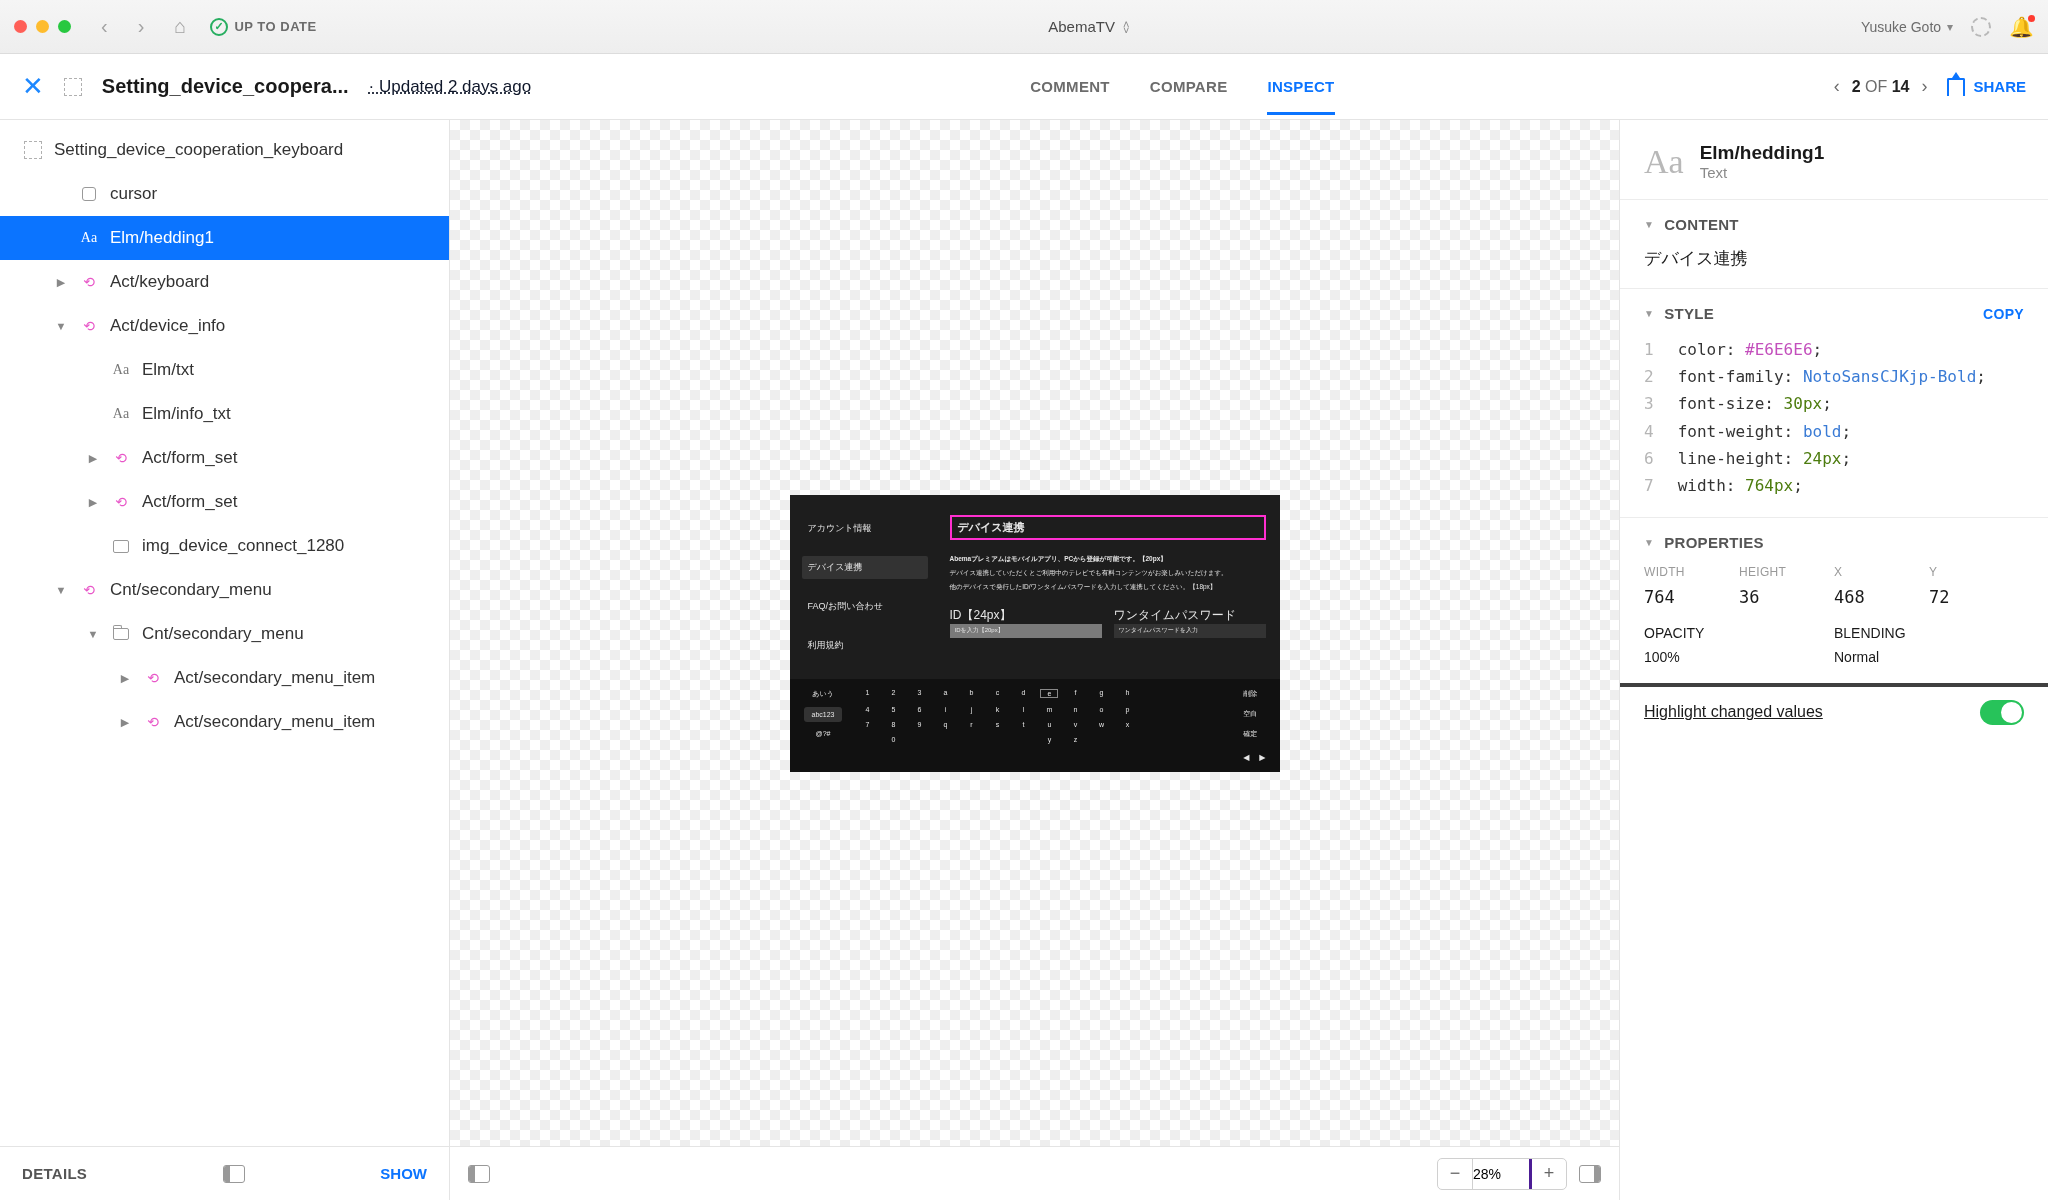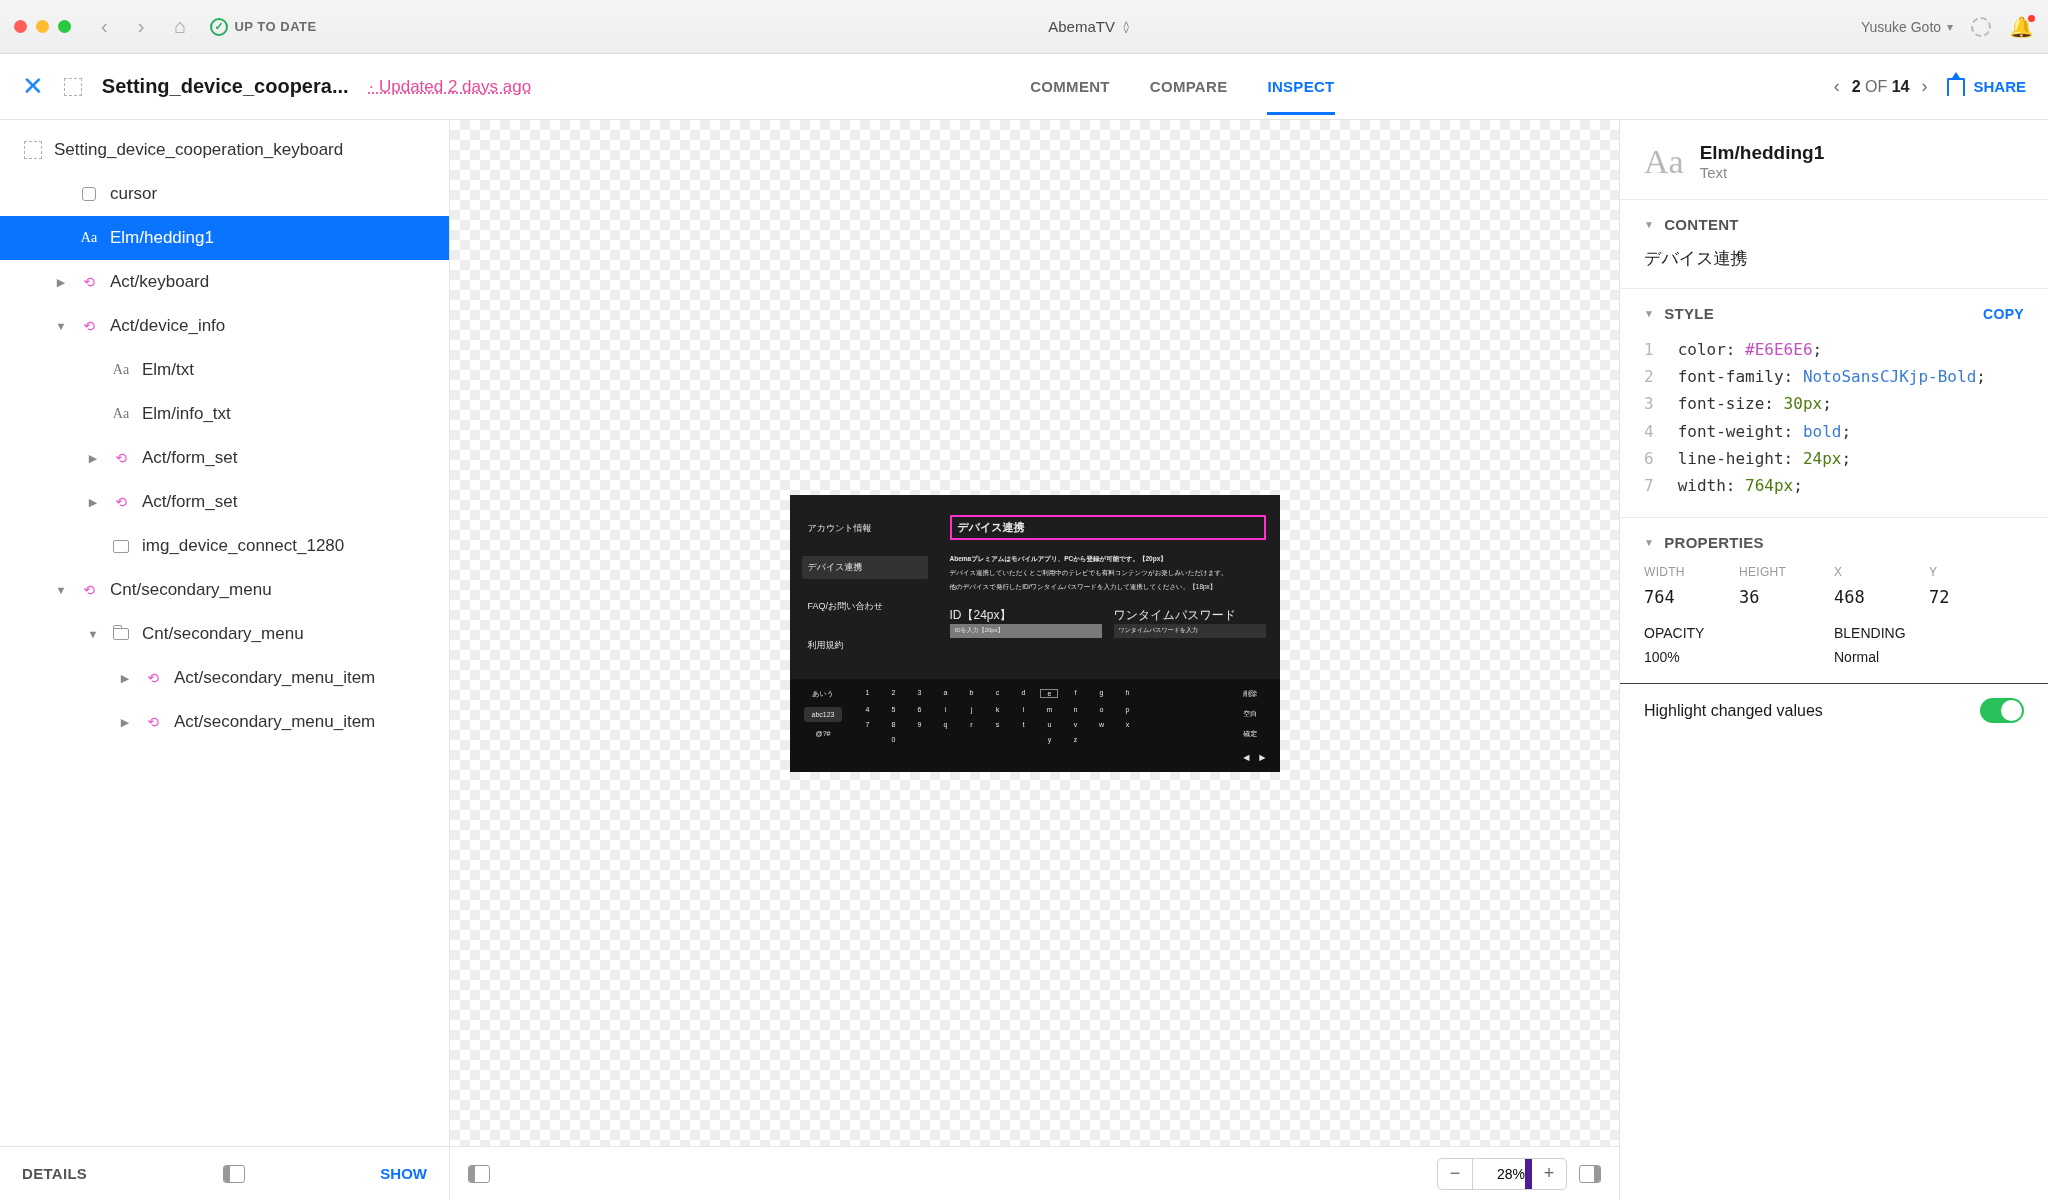--- a/index.html
+++ b/index.html
@@ -19,21 +19,21 @@
 .circle-ico { width: 20px; height: 20px; border: 2px dashed #b8b8b8; border-radius: 50%; }
 .bell { position: relative; color: #1e88ff; font-size: 20px; }
 .bell::after { content:''; position:absolute; top:0; right:-1px; width:7px; height:7px; background:#ff3b30; border-radius:50%; }
 .username { display:flex; align-items:center; gap:6px; }
 
 
 .toolbar2 { height: 66px; border-bottom: 1px solid #e4e4e4; display: flex; align-items: center; padding: 0 22px; gap: 20px; }
 .close-x { color: #1e88ff; font-size: 26px; font-weight: 300; }
 .artboard-ico { width:18px; height:18px; border:1.5px dashed #b0b0b0; }
 .doc-title { font-size: 20px; font-weight: 600; }
-.doc-updated { color: #ec4899; font-size: 17px; text-decoration: underline dotted; }
+.doc-updated { color: #0f172a; font-size: 17px; text-decoration: underline dotted; }
 .tabs { flex:1; display:flex; justify-content:center; gap:40px; font-size:15px; font-weight:600; color:#6c6c6c; letter-spacing:0.3px; }
 .tabs .tab { padding-bottom: 20px; position:relative; top:10px; }
 .tabs .tab.active { color:#0b74ff; }
 .tabs .tab.active::after { content:''; position:absolute; bottom:0; left:0; right:0; height:3px; background:#0b74ff; }
 .pager { display:flex; align-items:center; gap:12px; color:#6c6c6c; font-size:16px; }
 .pager .pg { font-weight:400; }
 .pager .pg b { font-weight:700; color:#222; }
 .share { color:#0b74ff; font-weight:600; display:flex; align-items:center; gap:8px; font-size:15px; }
 .share-ico { width:18px; height:18px; border:2px solid #0b74ff; border-bottom:none; border-radius:2px 2px 0 0; position:relative; }
 .share-ico::before { content:''; position:absolute; top:-8px; left:50%; transform:translateX(-50%); border-left:4px solid transparent; border-right:4px solid transparent; border-bottom:6px solid #0b74ff; }
@@ -84,21 +84,21 @@
 .kb-grid { display:grid; grid-template-columns: repeat(10, 18px); gap:8px 8px; }
 .kb-key { text-align:center; }
 .kb-key.boxed { border:1px solid #888; }
 .kb-right { display:flex; flex-direction:column; gap:10px; font-size:7px; margin-left:auto; }
 .kb-arrows { display:flex; gap:10px; font-size:8px; margin-top:4px; }
 
 .canvas-footer { height:54px; border-top:1px solid #e4e4e4; display:flex; align-items:center; padding:0 18px; gap:12px; }
 .canvas-footer .spacer { flex:1; }
 .zoom { display:flex; align-items:center; border:1px solid #d0d0d0; border-radius:5px; height:32px; }
 .zoom button { width:34px; height:100%; border:none; background:none; font-size:18px; color:#666; cursor:pointer; }
-.zoom input { width:60px; border:none; border-left:1px solid #d0d0d0; border-right:7px solid #4c1d95; height:100%; text-align:right; font-size:14px; }
+.zoom input { width:60px; border:none; border-left:1px solid #d0d0d0; border-right:3px solid #4c1d95; height:100%; text-align:left; font-size:14px; }
 
 
 .inspector { width: 428px; display:flex; flex-direction:column; overflow:auto; }
 .insp-head { display:flex; align-items:center; gap:16px; padding:22px 24px 18px; }
 .insp-head .aa { font-family:Georgia,serif; font-size:34px; color:#b8b8b8; }
 .insp-head .name { font-size:19px; font-weight:600; }
 .insp-head .sub { font-size:15px; color:#8a8a8a; }
 .section { border-top:1px solid #ececec; padding:16px 24px 18px; }
 .sec-head { display:flex; align-items:center; gap:10px; font-weight:700; color:#555; font-size:15px; letter-spacing:0.3px; margin-bottom:14px; }
 .sec-head .tri { color:#999; font-size:10px; }
@@ -107,21 +107,21 @@
 .code { font-family: SFMono-Regular,Menlo,Consolas,monospace; font-size:16px; line-height:1.7; }
 .code .ln { color:#b5b5b5; display:inline-block; width:24px; }
 .code .prop { color:#333; }
 .code .val-hex { color:#c34fbc; }
 .code .val-str { color:#3a7bd5; }
 .code .val-num { color:#4d7c0f; }
 .props-grid { display:grid; grid-template-columns: repeat(4,1fr); row-gap:8px; }
 .props-grid .plabel { font-size:12px; color:#9a9a9a; letter-spacing:0.3px; }
 .props-grid .pval { font-size:17px; font-family: SFMono-Regular,Menlo,monospace; }
 .props-grid2 { display:grid; grid-template-columns:1fr 1fr; row-gap:8px; margin-top:18px; }
-.insp-footer { border-top:1px solid #404040; padding:0 24px; height:54px; display:flex; align-items:center; justify-content:space-between; font-size:16px; }
+.insp-footer { border-top:4px solid #404040; padding:0 24px; height:54px; display:flex; align-items:center; justify-content:space-between; font-size:16px;text-decoration:underline; }
 .toggle { width:44px; height:25px; background:#27c35a; border-radius:20px; position:relative; }
 .toggle::after { content:''; position:absolute; right:2px; top:2px; width:21px; height:21px; background:#fff; border-radius:50%; }
 
 .chev { font-size:12px; color:#888; }
 </style>
 </head>
 <body>
 
 <div class="titlebar">
   <div class="traffic">

